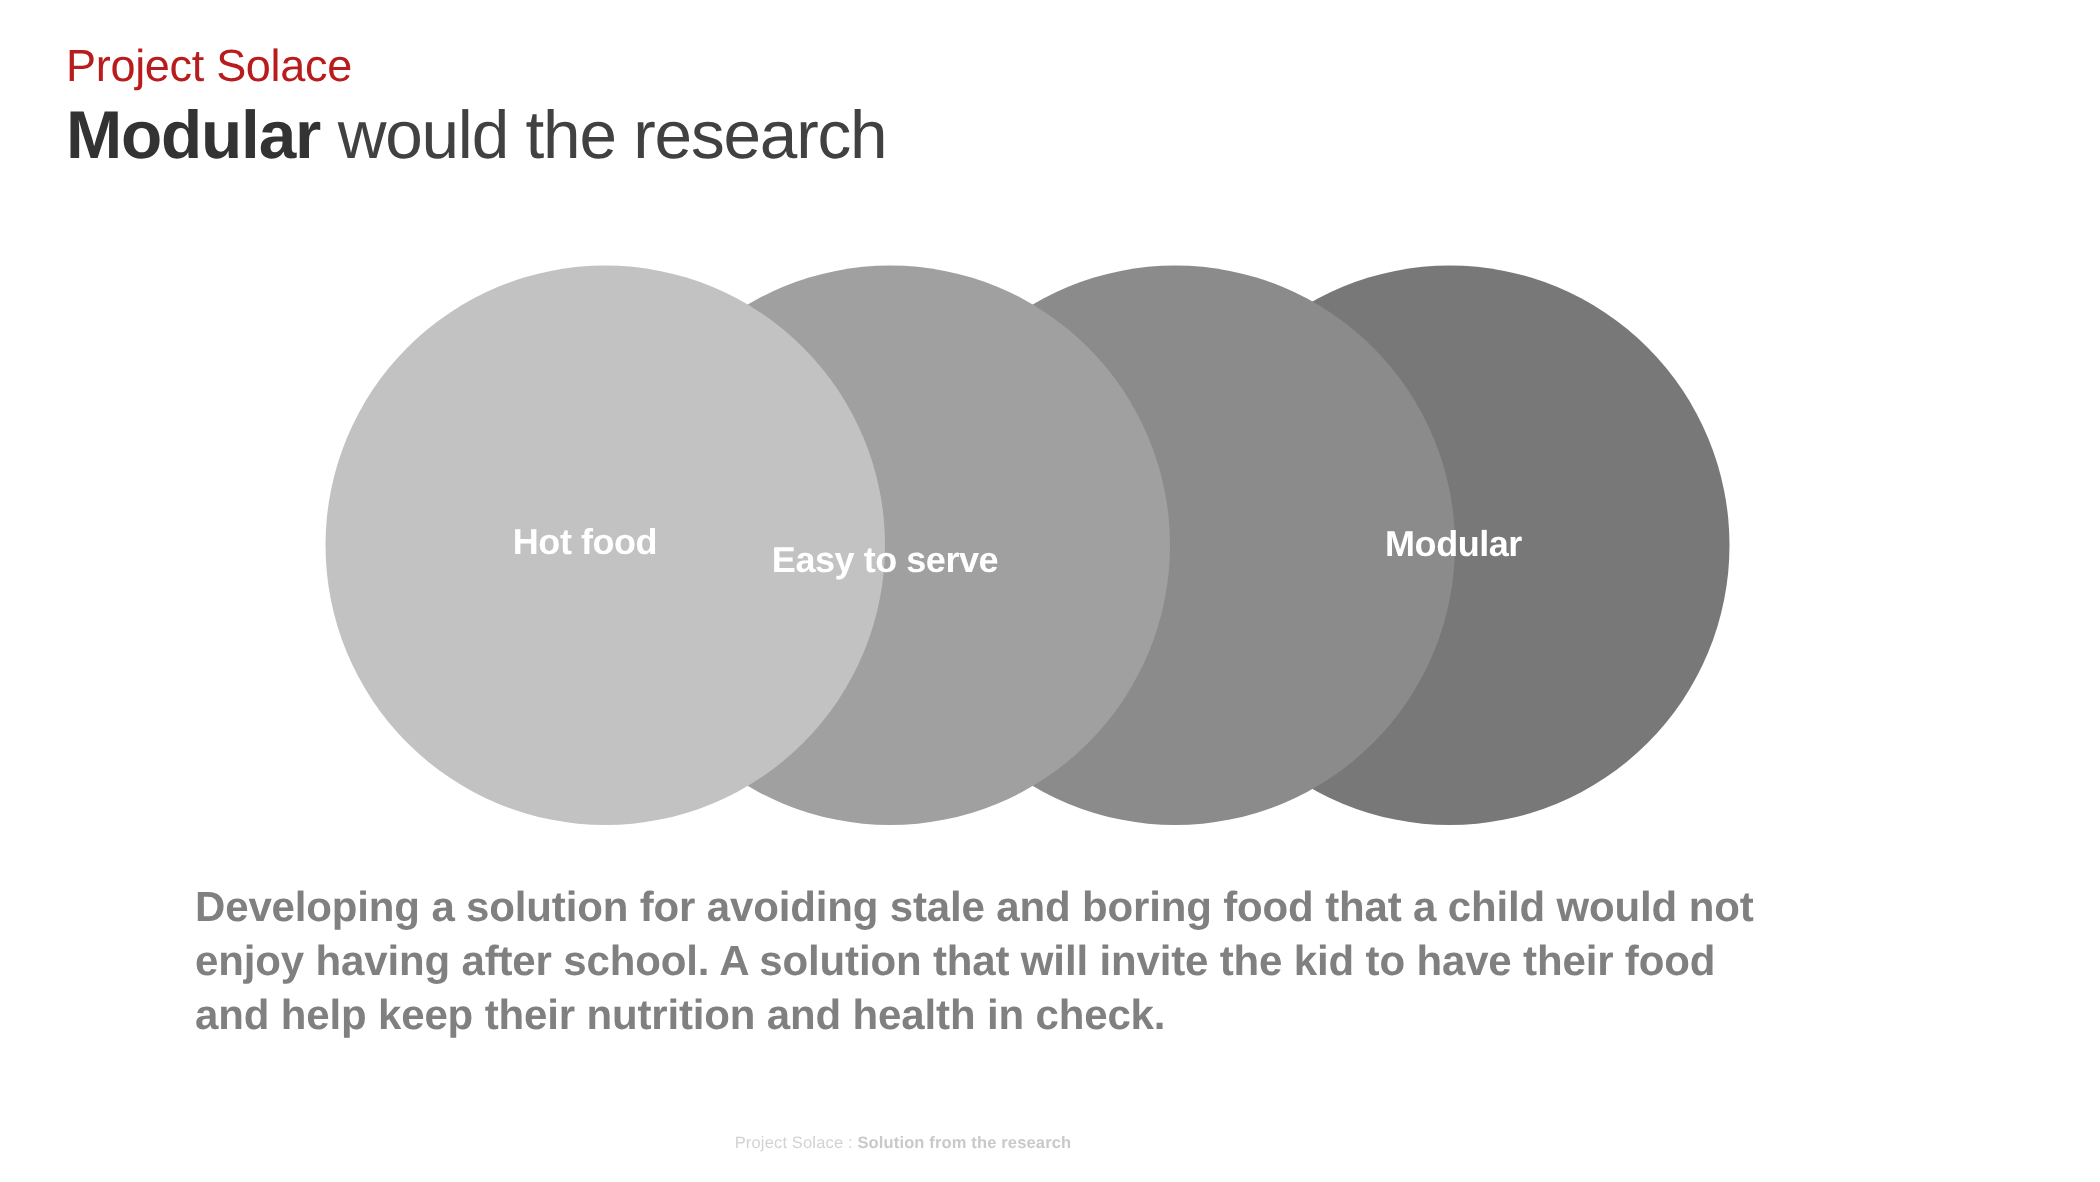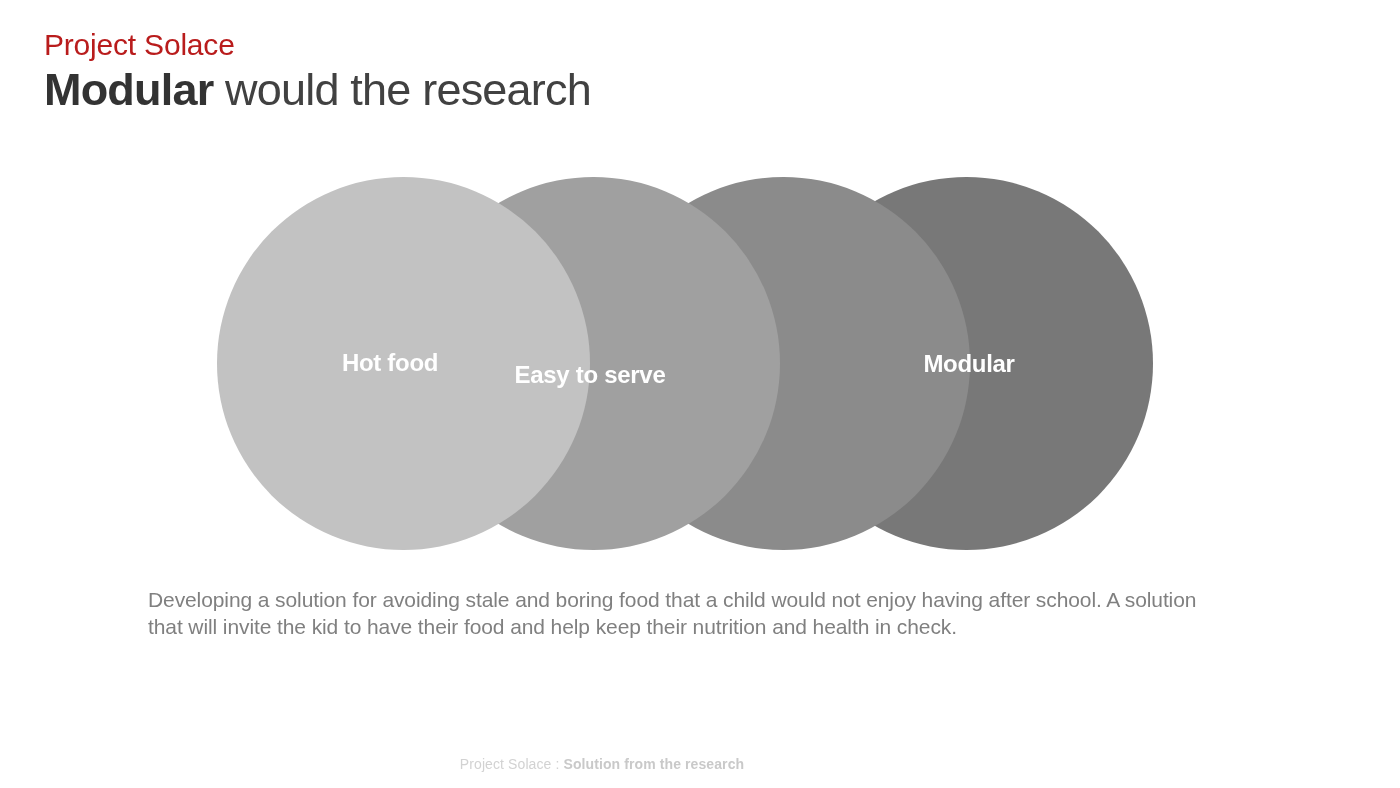--- a/index.html
+++ b/index.html
@@ -69,38 +69,38 @@
     line-height: 1.28;
     text-align: center;
     letter-spacing: -0.3px;
     width: 170px;
     transform: translate(-50%, -50%);
   }
 
   
   .body-copy {
     position: absolute;
-    left: 148px;
+    left: 130px;
     top: 587px;
     width: 1062px;
-    font-size: 21px;
+    font-size: 28px;
     line-height: 1.28;
     color: #808080;
-    font-weight: 400;
+    font-weight: 700;
     letter-spacing: -0.1px;
   }
 
   
   .footer {
     position: absolute;
     left: 0;
     top: 756px;
     width: 1204px;
     text-align: center;
-    font-size: 14px;
+    font-size: 11px;
     color: #d2d2d2;
     letter-spacing: 0.1px;
   }
   .footer .ft-bold {
     font-weight: 700;
     color: #c9c9c9;
   }
 </style>
 </head>
 <body>

